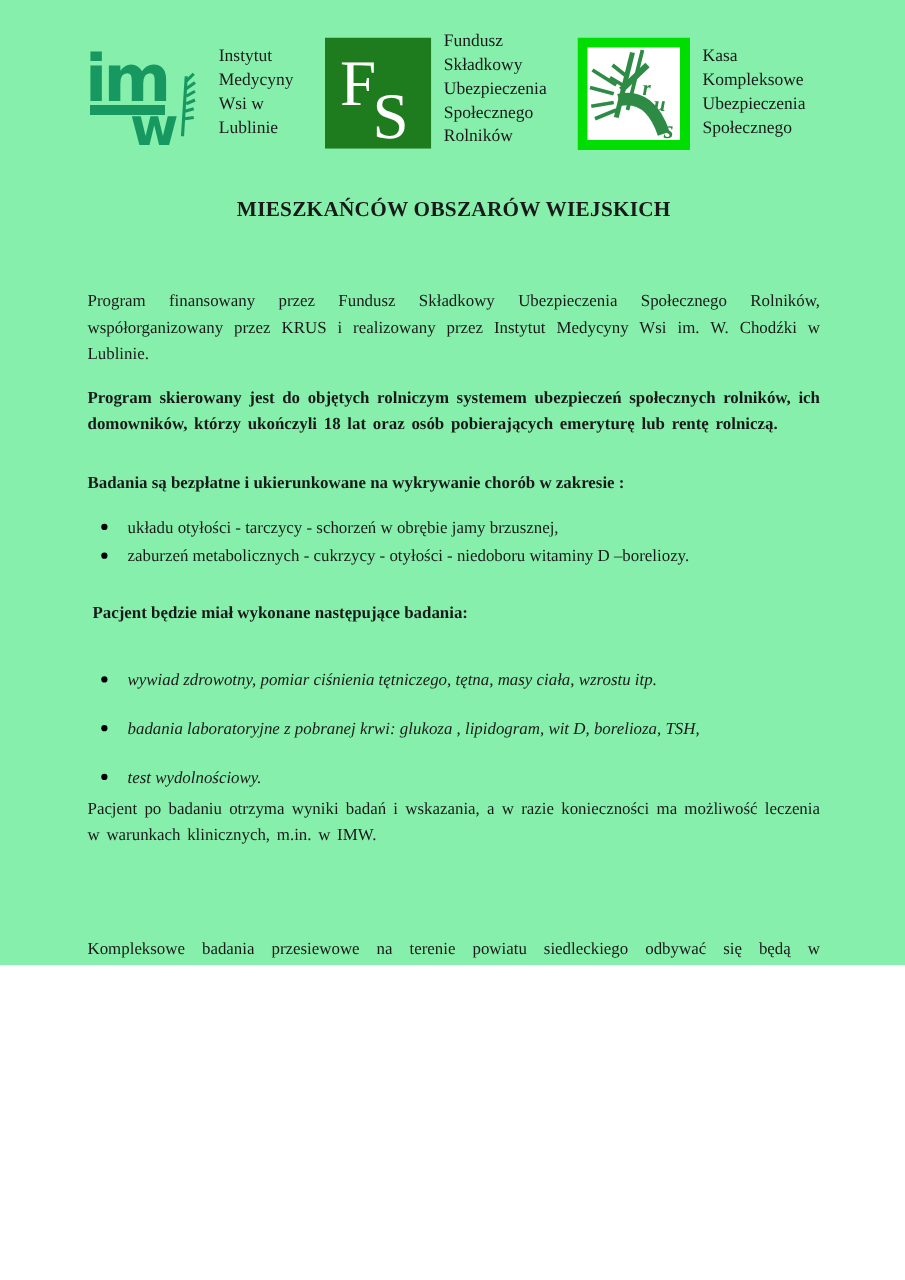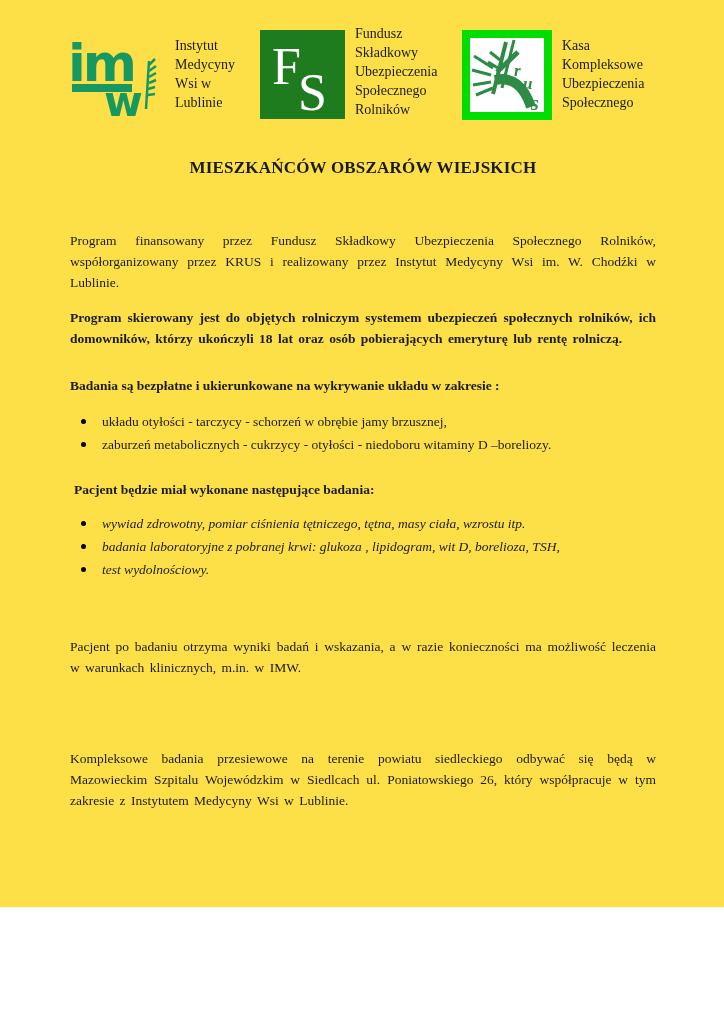--- a/index.html
+++ b/index.html
@@ -5,22 +5,22 @@
   * { box-sizing: border-box; }
   html, body { margin: 0; padding: 0; }
   body {
     width: 724px; height: 1024px;
     background: #ffffff;
     font-family: "Liberation Serif", serif;
     color: #1a1a1a;
   }
   .page {
     position: relative;
-    width: 724px; height: 907px;
-    background: #fde047;
+    width: 724px; height: 772px;
+    background: #86efac;
     overflow: hidden;
   }
 
   
   .logo { position: absolute; }
   .logo-imw  { left: 70px;  top: 33px; width: 100px; height: 84px; }
   .logo-fs   { left: 260px; top: 30px; width: 85px;  height: 89px; }
   .logo-krus { left: 462px; top: 30px; width: 90px;  height: 90px; }
   .logo svg { display: block; width: 100%; height: 100%; }
 
@@ -78,21 +78,21 @@
     font-size: 13.5px;
   }
   .list-scope { top: 412px; }
   .list-exams { top: 514px; font-style: italic; }
   ul.bullets li {
     position: relative;
     padding-left: 32px;
     line-height: 19px;
     margin-bottom: 4px;
   }
-  .list-exams li { margin-bottom: 6px; }
+  .list-exams li { margin-bottom: 6px; margin-top: 20px; }
   ul.bullets li::before {
     content: "";
     position: absolute;
     left: 11px; top: 7px;
     width: 5px; height: 5px;
     border-radius: 50%;
     background: #000;
   }
 </style>
 </head>
@@ -170,21 +170,21 @@
   </div>
 
   <h1 class="doc-title">
     <span>MIESZKAŃCÓW OBSZARÓW WIEJSKICH</span>
   </h1>
 
   <p class="para para-intro">Program finansowany przez Fundusz Składkowy Ubezpieczenia Społecznego Rolników, współorganizowany przez KRUS i realizowany przez Instytut Medycyny Wsi im. W. Chodźki w Lublinie.</p>
 
   <p class="para para-target">Program skierowany jest do objętych rolniczym systemem ubezpieczeń społecznych rolników, ich domowników, którzy ukończyli 18 lat oraz osób pobierających emeryturę lub rentę rolniczą.</p>
 
-  <div class="section-heading heading-scope">Badania są bezpłatne i ukierunkowane na wykrywanie układu w zakresie :</div>
+  <div class="section-heading heading-scope">Badania są bezpłatne i ukierunkowane na wykrywanie chorób w zakresie :</div>
 
   <ul class="bullets list-scope">
     <li>układu otyłości - tarczycy - schorzeń w obrębie jamy brzusznej,</li>
     <li>zaburzeń metabolicznych - cukrzycy - otyłości - niedoboru witaminy D –boreliozy.</li>
   </ul>
 
   <div class="section-heading heading-exams">Pacjent będzie miał wykonane następujące badania:</div>
 
   <ul class="bullets list-exams">
     <li>wywiad zdrowotny, pomiar ciśnienia tętniczego, tętna, masy ciała, wzrostu itp.</li>

